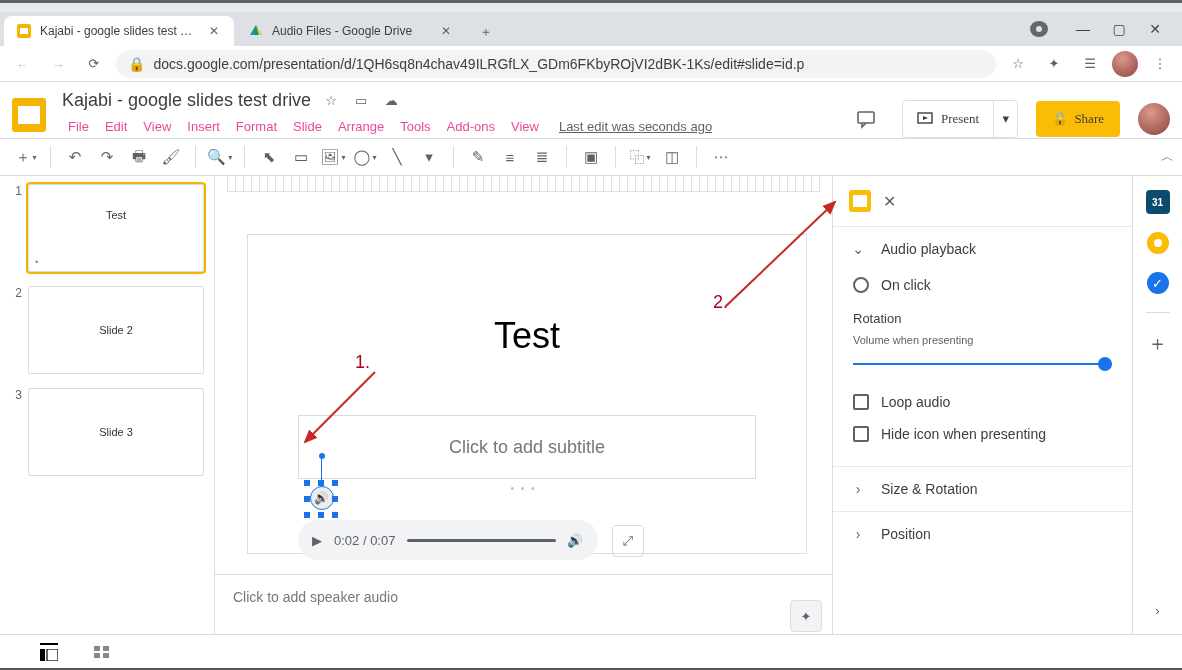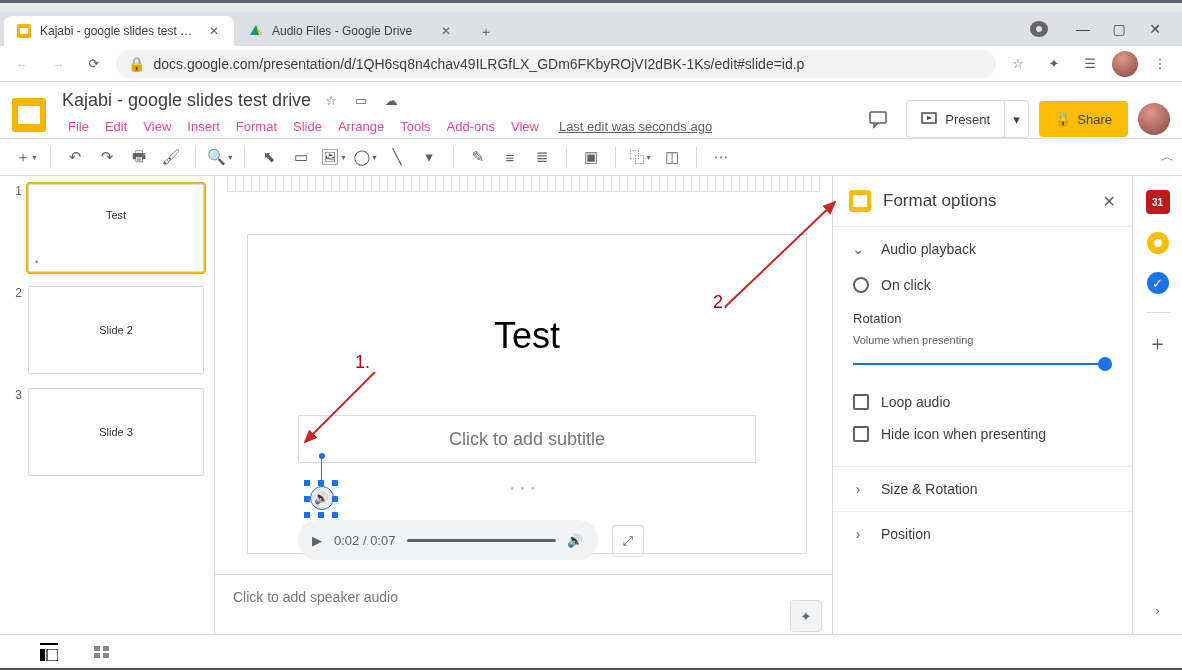--- a/index.html
+++ b/index.html
@@ -30,21 +30,21 @@
   .slides-logo { width:40px; height:40px; flex:none; margin-right:10px; position:relative;}
   .slides-logo .box { width:34px; height:34px; background:#f4b400; border-radius:3px; position:relative;}
   .slides-logo .box::after { content:""; position:absolute; inset:8px 6px 8px 6px; background:#fff; border-radius:1px;}
   .title-col { flex:1;}
   .doc-title-row { display:flex; align-items:center; gap:10px;}
   .doc-title { font-size:18px; color:#3c4043;}
   .title-icon { color:#5f6368; cursor:pointer; width:20px; display:flex; justify-content:center;}
   .menu-row { display:flex; gap:4px; margin-top:4px; align-items:center;}
   .menu-item { padding:4px 6px; font-size:13px; color:#ec4899; cursor:pointer; border-radius:3px;}
   .last-edit { color:#5f6368; text-decoration:underline; margin-left:10px; cursor:pointer; font-size:13px;}
-  .header-right { display:flex; align-items:center; gap:10px; margin-top:6px;}
+  .header-right { display:flex; align-items:center; gap:18px; margin-top:6px;font-family:Liberation Serif, serif;}
   .icon-btn { width:36px; height:36px; display:flex; align-items:center; justify-content:center; color:#5f6368; cursor:pointer; border-radius:50%;}
   .present-wrap { display:flex; border:1px solid #dadce0; border-radius:4px; overflow:hidden;}
   .present-main { display:flex; align-items:center; padding:0 14px; height:36px; gap:8px; cursor:pointer; font-weight:500; color:#3c4043;}
   .present-dd { width:24px; display:flex; align-items:center; justify-content:center; border-left:1px solid #dadce0; cursor:pointer;}
   .share-btn { background:#fbbc04; border-radius:4px; height:36px; padding:0 16px; display:flex; align-items:center; gap:6px; color:#3c4043; font-weight:500; cursor:pointer;}
   
   .toolbar { height:38px; border-top:1px solid #dadce0; border-bottom:1px solid #dadce0; display:flex; align-items:center; padding:0 12px; gap:4px; position:relative;}
   .tool { width:28px; height:28px; display:flex; align-items:center; justify-content:center; color:#5f6368; cursor:pointer; border-radius:3px; font-size:15px;}
   .tool.dd::after { content:"▾"; font-size:8px; margin-left:2px; color:#5f6368;}
   .sep { width:1px; height:22px; background:#dadce0; margin:0 6px;}
@@ -58,21 +58,21 @@
   .thumb { flex:1; height:88px; border:1px solid #dadce0; border-radius:2px; display:flex; align-items:center; justify-content:center; font-size:11px; color:#333; position:relative; cursor:pointer;}
   .thumb.sel { outline:2px solid #f4b400; outline-offset:0px;}
   .thumb .thumb-label { position:absolute; top:24px; font-size:11px;}
   .thumb .center-label { font-size:11px;}
   
   .canvas-wrap { flex:1; display:flex; flex-direction:column; background:#fff; position:relative;}
   .ruler-top { height:16px; border-bottom:1px solid #e0e0e0; background:repeating-linear-gradient(90deg,#e0e0e0 0,#e0e0e0 1px,transparent 1px,transparent 8px); margin:0 12px;}
   .slide-area { flex:1; position:relative;}
   .slide { position:absolute; left:32px; top:42px; width:560px; height:320px; border:1px solid #dadce0; background:#fff;}
   .slide-title { position:absolute; top:80px; left:50%; transform:translateX(-50%); font-size:36px; color:#000;}
-  .subtitle-box { position:absolute; top:180px; left:50px; right:50px; height:48px; border:1px solid #dadce0; display:flex; align-items:center; justify-content:center; color:#777; font-size:18px;}
+  .subtitle-box { position:absolute; top:180px; left:50px; right:50px; height:64px; border:1px solid #dadce0; display:flex; align-items:center; justify-content:center; color:#777; font-size:18px;}
   
   .sel-box { position:absolute; left:62px; top:251px; width:24px; height:24px; border:1px solid #1a73e8; display:flex; align-items:center; justify-content:center; background:#eee; border-radius:50%;}
   .sel-box::before{ content:"🔊"; font-size:12px; filter:grayscale(1);}
   .handle { position:absolute; width:6px; height:6px; background:#1a73e8;}
   .h1{left:56px; top:245px;} .h2{left:70px; top:245px;} .h3{left:84px; top:245px;}
   .h4{left:56px; top:261px;} .h5{left:84px; top:261px;}
   .h6{left:56px; top:277px;} .h7{left:70px; top:277px;} .h8{left:84px; top:277px;}
   .rot { position:absolute; left:71px; top:218px; width:6px; height:6px; border-radius:50%; background:#1a73e8;}
   .rot-line{position:absolute; left:73px; top:224px; width:1px; height:22px; background:#1a73e8;}
   
@@ -109,21 +109,21 @@
   .slider { position:relative; height:24px; margin:6px 0 10px 0;}
   .slider .track { position:absolute; left:0; right:0; top:50%; height:2px; background:#1a73e8; transform:translateY(-50%);}
   .slider .knob { position:absolute; right:0; top:50%; width:14px; height:14px; background:#1a73e8; border-radius:50%; transform:translate(0,-50%);}
   .check-row { display:flex; align-items:center; gap:12px; padding:8px 0; cursor:pointer; font-size:14px;}
   .check { width:16px; height:16px; border:2px solid #5f6368; border-radius:2px; flex:none; position:relative;}
   .check.checked { background:#1a73e8; border-color:#1a73e8;}
   .check.checked::after { content:"✓"; color:#fff; font-size:12px; position:absolute; left:1px; top:-2px;}
   
   .side-rail { width:50px; border-left:1px solid #dadce0; display:flex; flex-direction:column; align-items:center; padding-top:14px; gap:18px;}
   .rail-icon { width:24px; height:24px; display:flex; align-items:center; justify-content:center; cursor:pointer; border-radius:4px;}
-  .rail-cal { background:#b91c1c; color:#fff; font-size:10px; font-weight:bold;}
+  .rail-cal { background:#0c4a6e; color:#fff; font-size:10px; font-weight:bold;}
   .rail-keep { background:#fbbc04; border-radius:50%; width:22px; height:22px;}
   .rail-keep::after{content:""; display:block; width:8px;height:8px;background:#fff; border-radius:50%; margin:7px auto;}
   .rail-tasks { background:#1a73e8; border-radius:50%; width:22px; height:22px; color:#fff;}
   .rail-sep { width:24px; height:1px; background:#dadce0;}
   .rail-plus { color:#5f6368; font-size:20px;}
   .rail-expand { margin-top:auto; margin-bottom:12px; color:#5f6368;}
   
   .bottom-views { height:34px; border-top:1px solid #dadce0; display:flex; align-items:center; padding-left:40px; gap:36px;}
   .view-btn { display:flex; flex-direction:column; align-items:center; gap:2px; cursor:pointer; color:#5f6368;}
   .view-btn.active { border-top:2px solid #000; padding-top:4px; color:#000;}
@@ -335,21 +335,20 @@
             <line x1="0" y1="110" x2="110" y2="5" stroke="#c62828" stroke-width="2" marker-end="url(#ah2)"></line>
           </svg>
         <div class="dragbar">• • •</div>
       </div>
       <div class="notes"><span>Click to add speaker audio</span></div>
     </div>
 
     <div class="format-panel">
       <div class="fp-header">
         <div class="fp-icon"></div>
-        <div class="fp-title">Format options</div>
         <div class="fp-close">✕</div>
       </div>
       <div class="fp-body">
         <div class="section">
           <div class="section-head">
             <span class="chev">⌄</span>
             <span>Audio playback</span>
           </div>
           <div class="section-body">
             <div class="radio-row">

